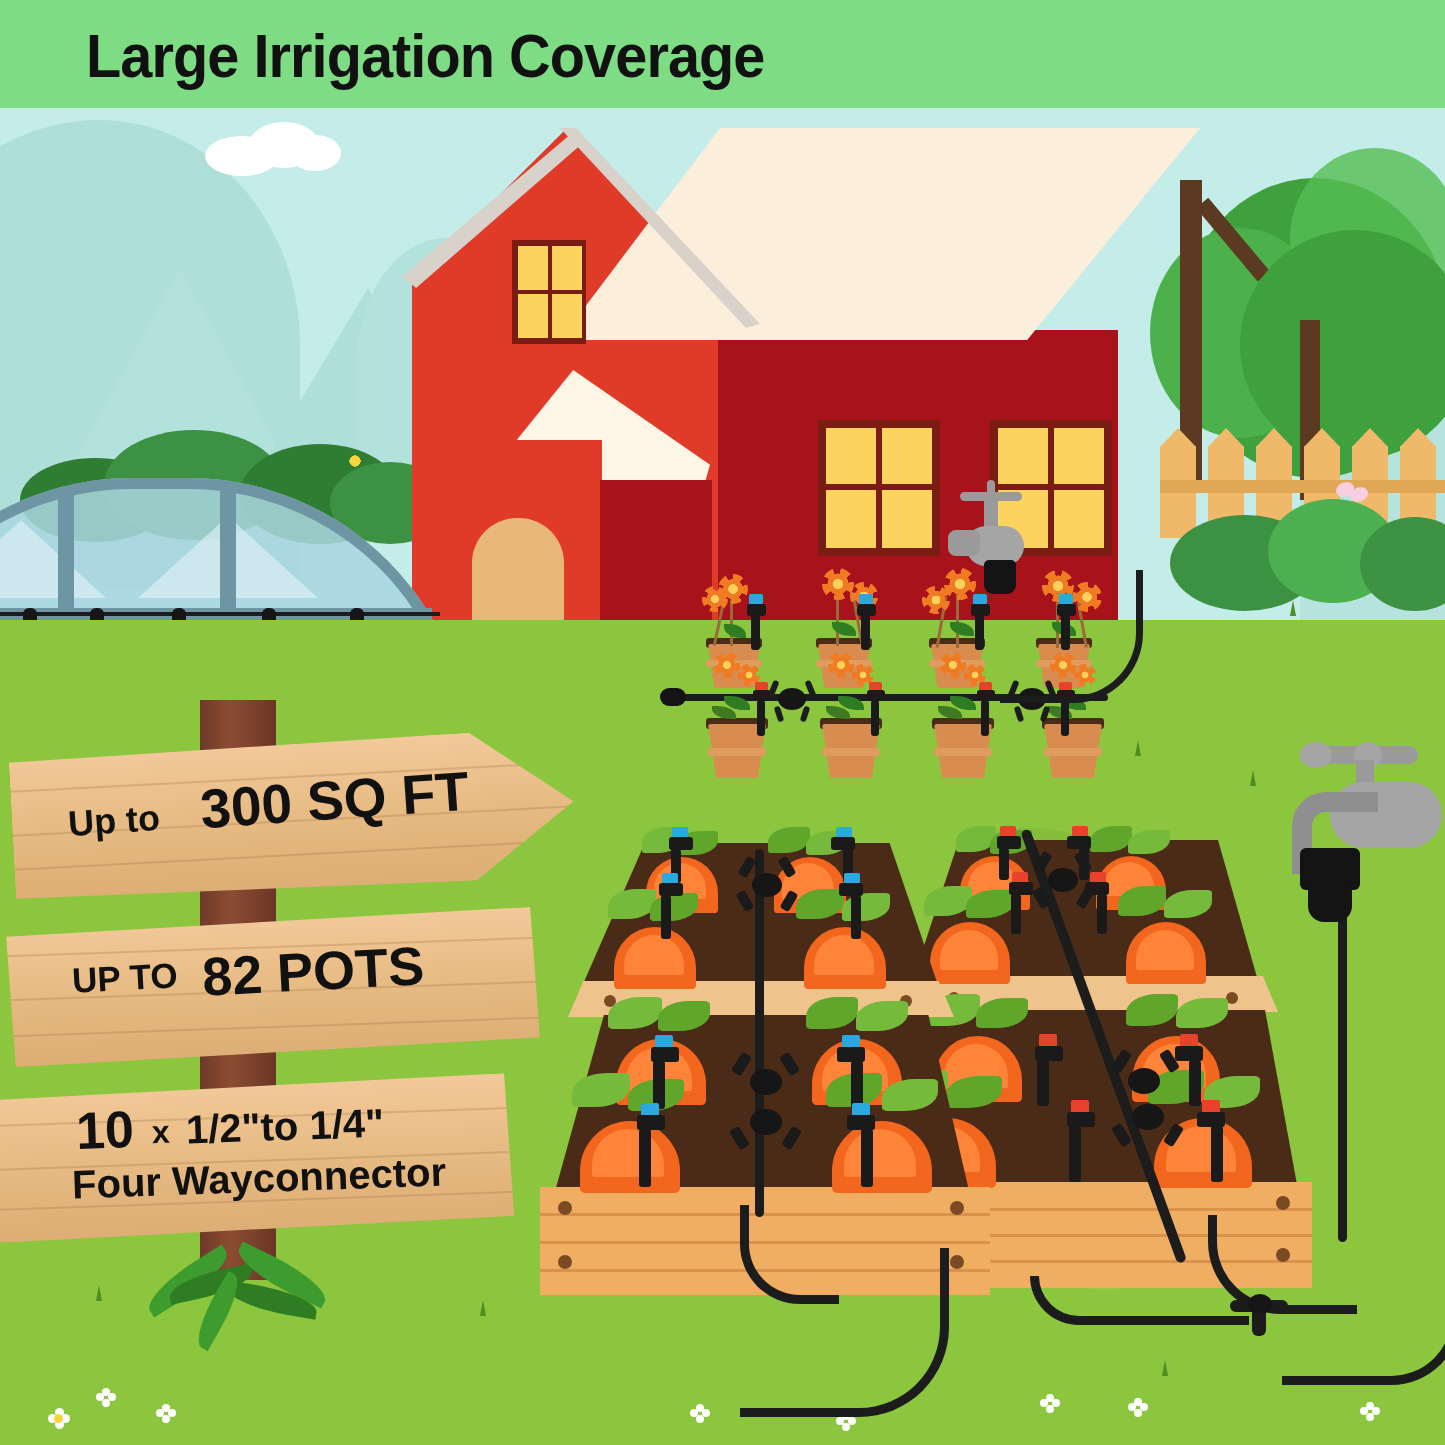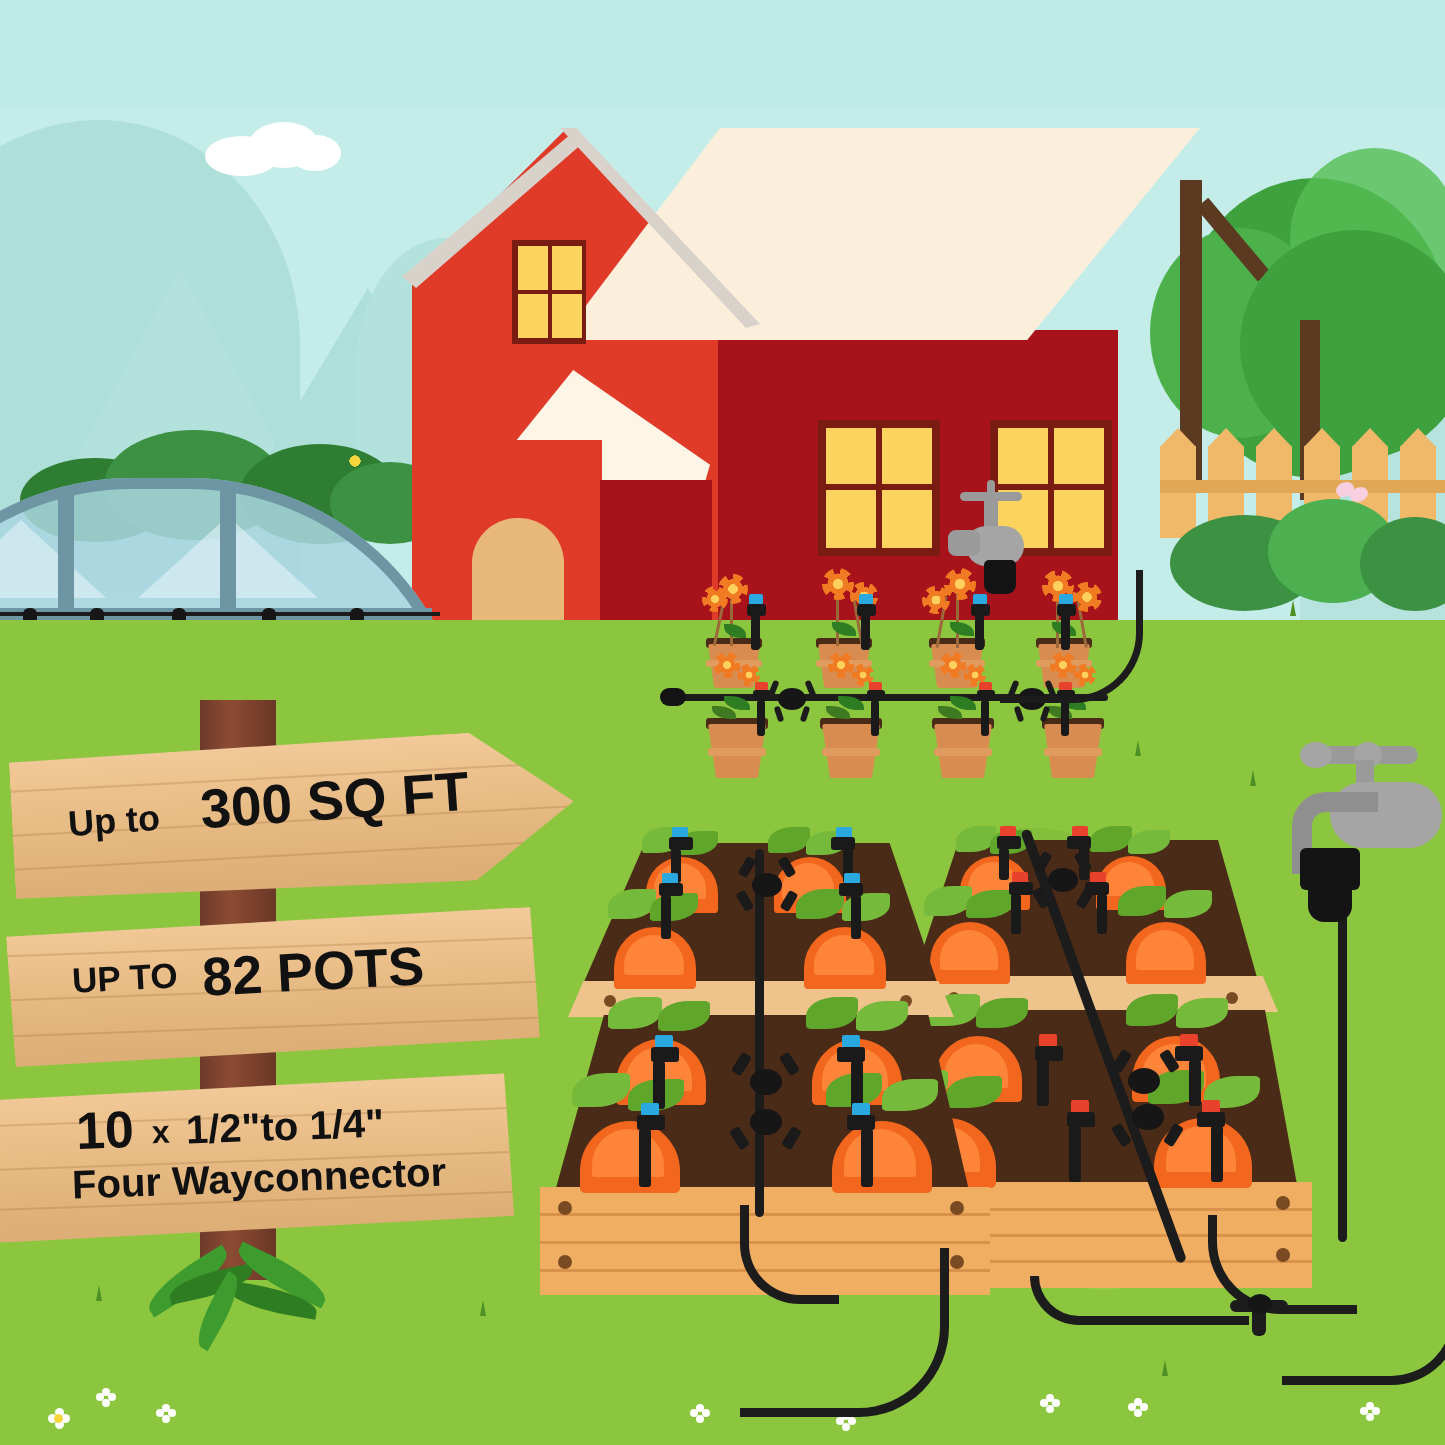--- a/index.html
+++ b/index.html
@@ -860,14 +860,17 @@
     <div class="daisy" style="left:12px;top:5px;width:8px;height:8px;"></div>
       <div class="daisy" style="left:6px;top:11px;width:8px;height:8px;"></div>
   </div>
   <div style="position:absolute;left:1360px;top:1402px;width:20px;height:20px;">
     <div class="daisy" style="left:0;top:5px;width:8px;height:8px;"></div>
       <div class="daisy" style="left:6px;top:0;width:8px;height:8px;"></div>
     <div class="daisy" style="left:12px;top:5px;width:8px;height:8px;"></div>
       <div class="daisy" style="left:6px;top:11px;width:8px;height:8px;"></div>
   </div>
 
+  <div id="header">
+    <div id="header-title">Large Irrigation Coverage</div>
+  </div>
 
 </div>
 
 </body></html>

